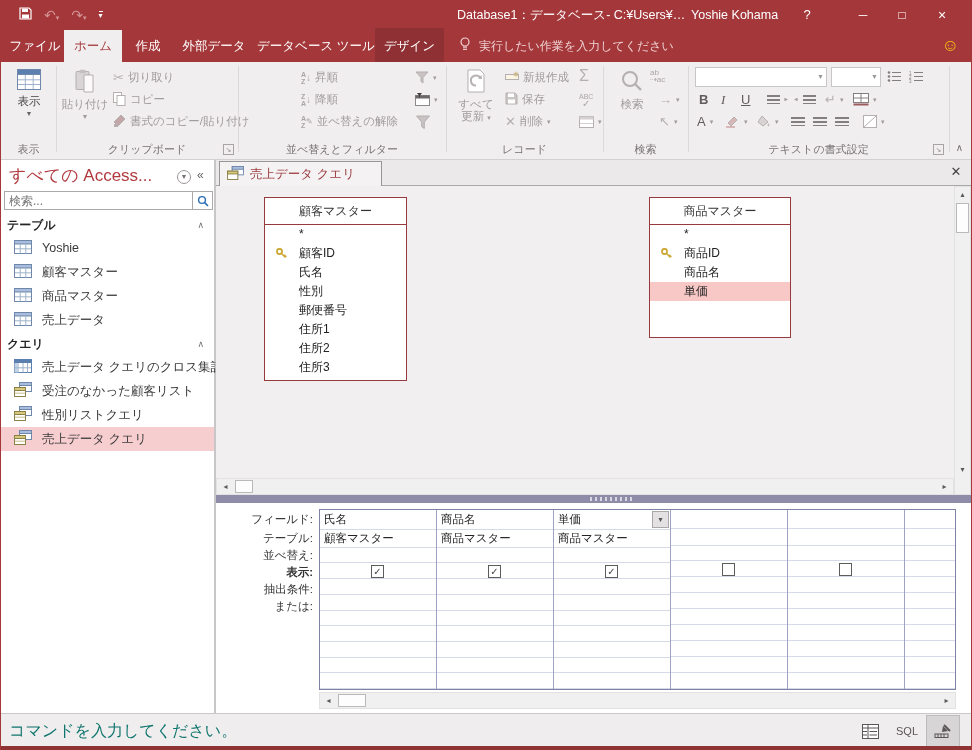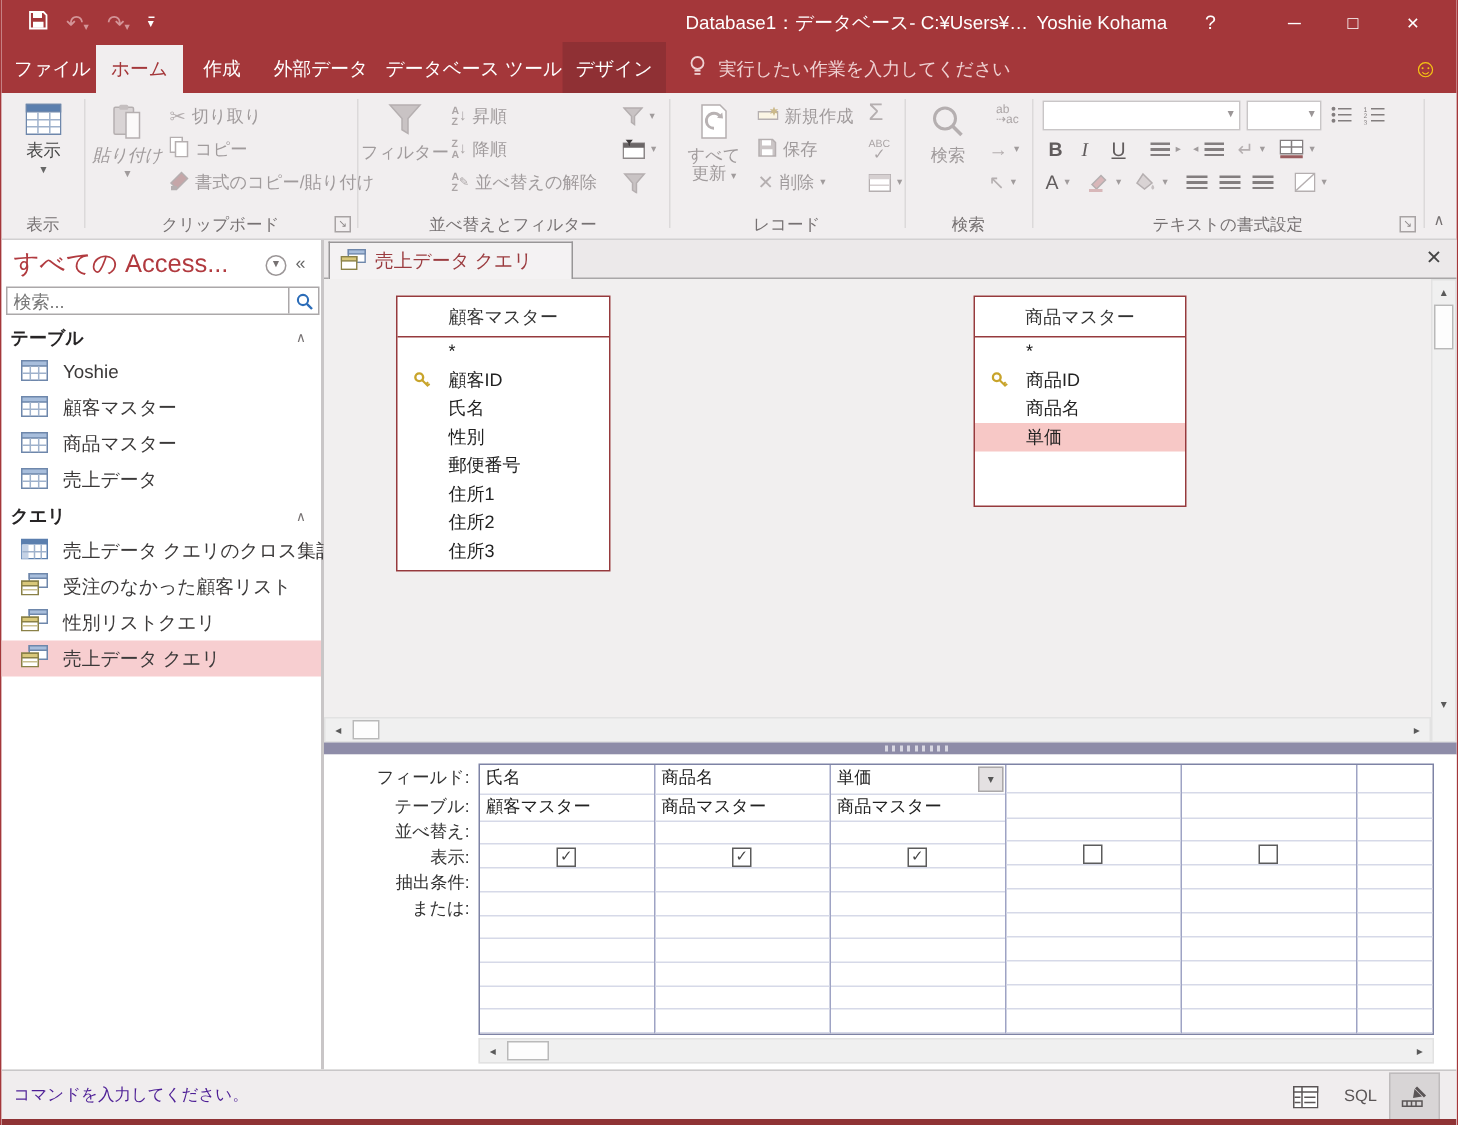--- a/index.html
+++ b/index.html
@@ -87,21 +87,21 @@
   .qlabels { position:absolute; left:0; top:6px; width:100px; }
   .qlabel { text-align:right; padding-right:3px; font-size:11.5px; color:#333; white-space:nowrap; }
   .qgrid { position:absolute; left:103px; top:6px; width:637px; height:181px; border:1px solid #7E83A5; background:#fff; overflow:hidden; display:flex; }
   .qcol { width:117px; flex:none; border-right:1px solid #9EA3C4; display:flex; flex-direction:column; }
   .qcell { border-bottom:1px solid #D6D9E8; font-size:11.5px; color:#222; padding-left:4px; position:relative; white-space:nowrap; }
   .cb { position:absolute; left:50%; top:2px; margin-left:-7px; width:13px; height:13px; border:1px solid #5C5C5C; background:#fff; text-align:center; line-height:11px; font-size:10px; color:#444; }
   .dropbtn { position:absolute; right:1px; top:1px; width:17px; height:17px; background:#E4E1E2; border:1px solid #ABA8A9; text-align:center; line-height:15px; font-size:8px; color:#555; }
 
   
   .statusbar { position:absolute; left:0; top:713px; width:100%; height:37px; background:#F0EDEE; border-top:1px solid #C9C7C8; }
-  .status-msg { position:absolute; left:8px; top:0; height:33px; line-height:33px; font-size:11px; color:#4c1d95; }
+  .status-msg { position:absolute; left:8px; top:0; height:33px; line-height:33px; font-size:16px; color:#0f766e; }
   .viewbtn { position:absolute; top:1px; height:32px; width:34px; display:flex; align-items:center; justify-content:center; color:#5A5556; font-size:11px; }
   .viewbtn.pressed { background:#D8D5D6; border:1px solid #BEBBBC; }
   .redline { position:absolute; left:0; bottom:0; width:100%; height:4px; background:#8F3335; }
 </style>
 </head>
 <body>
 
 <div id="app">
 
   <div class="titlebar">
@@ -166,21 +166,21 @@
             <line x1="16.2" y1="6" x2="16.2" y2="20" stroke="#9FB2CC"></line>
             <line x1="1" y1="10.8" x2="23" y2="10.8" stroke="#9FB2CC"></line>
             <line x1="1" y1="15.5" x2="23" y2="15.5" stroke="#9FB2CC"></line>
           </svg>
       </span>
       <span class="blabel en">表示</span>
       <span class="caret en">▼</span>
     </div>
     <div class="glabel" style="left:0;width:55px;">表示</div>
 
-    <div class="bigbtn" style="left:60px;width:48px;font-style:italic;">
+    <div class="bigbtn" style="left:60px;width:48px;">
       <span>
         <svg width="20" height="24" viewBox="0 0 20 24">
             <rect x="1" y="2.5" width="13" height="18" rx="1" fill="#D9D4D5" stroke="#B5AFB0"></rect>
             <rect x="4.5" y="0.8" width="6" height="3.4" rx="1" fill="#C5BFC0"></rect>
             <path d="M9 6 h9 v17 h-9 z" fill="#FBF9F9" stroke="#B5AFB0"></path>
           </svg>
       </span>
       <span class="blabel">貼り付け</span>
       <span class="caret">▼</span>
     </div>
@@ -202,28 +202,20 @@
         <svg width="13" height="13" viewBox="0 0 13 13">
             <path d="M1 8 L8 1 L12 5 L5 12 Z" fill="#C5A6A8" stroke="#B5AFB0"></path>
             <rect x="1" y="10" width="4" height="3" fill="#B5AFB0"></rect>
           </svg>
       </span>
       <span>書式のコピー/貼り付け</span>
     </div>
     <div class="glabel" style="left:55px;width:182px;">クリップボード</div>
     <div class="dlauncher" style="left:222px;">↘</div>
 
-    <div class="bigbtn" style="left:243px;width:52px;">
-      <span>
-        <svg width="24" height="22" viewBox="0 0 24 22">
-            <path d="M2 1 h20 l-8 9 v10 l-4 -2.5 v-7.5 z" fill="#C9C3C4" stroke="#B5AFB0"></path>
-          </svg>
-      </span>
-      <span class="blabel">フィルター</span>
-    </div>
     <div class="smallbtn" style="left:300px;top:6px;">
       <span class="sorticon">
           <span class="lets">
             <span>A</span>
             <span>Z</span>
           </span>
           <span class="arr">↓</span>
         </span>
       <span>昇順</span>
     </div>
@@ -324,21 +316,21 @@
 
     <div class="bigbtn" style="left:608px;width:46px;">
       <span>
         <svg width="24" height="24" viewBox="0 0 24 24">
             <circle cx="10" cy="10" r="7" fill="none" stroke="#B5AFB0" stroke-width="2"></circle>
             <line x1="15" y1="15" x2="21" y2="21" stroke="#B5AFB0" stroke-width="2.4"></line>
           </svg>
       </span>
       <span class="blabel">検索</span>
     </div>
-    <div class="smallbtn" style="left:663px;top:4px;">
+    <div class="smallbtn" style="left:649px;top:4px;">
       <span style="display:flex;flex-direction:column;line-height:7px;font-size:8px;color:#ABA5A6;">
           <span>ab</span>
           <span>⇢ac</span>
         </span>
     </div>
     <div class="smallbtn" style="left:658px;top:28px;">
         <span class="icon-g">→</span>
         <span class="caret">▾</span>
       </div>
     <div class="smallbtn" style="left:658px;top:50px;">
@@ -607,21 +599,21 @@
 
     <div class="splitter">
         <span class="handle"></span>
       </div>
 
     <div class="bottompane">
       <div class="qlabels">
         <div class="qlabel" style="height:20px;line-height:20px;">フィールド:</div>
         <div class="qlabel" style="height:18px;line-height:18px;">テーブル:</div>
         <div class="qlabel" style="height:16px;line-height:16px;">並べ替え:</div>
-        <div class="qlabel" style="height:18px;line-height:18px;">表示:</div>
+        <div class="qlabel" style="height:18px;line-height:18px;font-weight:bold;">表示:</div>
         <div class="qlabel" style="height:17px;line-height:17px;">抽出条件:</div>
         <div class="qlabel" style="height:17px;line-height:17px;">または:</div>
       </div>
 
       <div class="qgrid">
 
         <div class="qcol">
           <div class="qcell" style="height:20px;line-height:19px;">氏名</div>
           <div class="qcell" style="height:18px;line-height:17px;">顧客マスター</div>
           <div class="qcell" style="height:16px;"></div>

